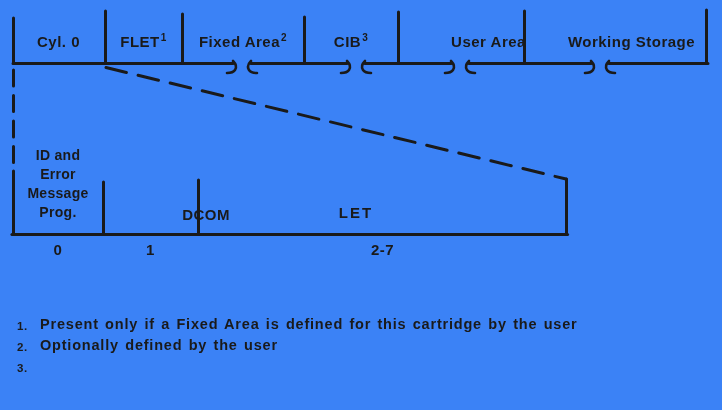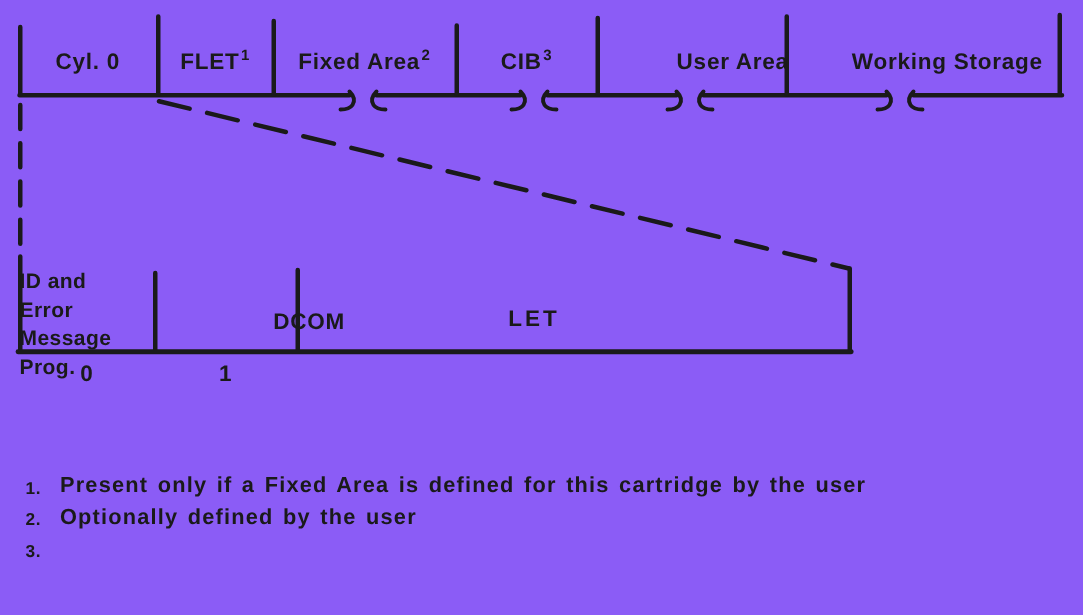--- a/index.html
+++ b/index.html
@@ -23,22 +23,22 @@
   .s0{left:13px;width:92px;}
   .s1{left:105px;width:77px;}
   .s2{left:182px;width:122px;}
   .s3{left:304px;width:94px;}
   .s4{left:398px;width:126px;margin-left:28px;}
   .s5{left:540px;width:184px;}
 
   
   .id-block{
     position:absolute;left:13px;top:146px;width:90px;
-    text-align:left;font-size:14px;line-height:19px;
-    letter-spacing:.3px;white-space:pre-line;margin-top:32px;
+    text-align:center;font-size:14px;line-height:19px;
+    letter-spacing:.3px;white-space:pre-line;
   }
   .dcom-label{position:absolute;left:103px;top:206px;width:95px;text-align:right;font-size:15px;letter-spacing:.5px;margin-left:32px;}
   .let-label{position:absolute;left:198px;top:204px;width:316px;text-align:center;font-size:15px;letter-spacing:2px;}
   .range-label{position:absolute;top:241px;text-align:center;font-size:15px;letter-spacing:.5px;}
   .r0{left:13px;width:90px;}
   .r1{left:103px;width:95px;}
   .r2{left:198px;width:369px;}
 
   
   .fn-num{position:absolute;left:17px;font-size:11.5px;letter-spacing:.5px;}
@@ -46,21 +46,21 @@
     position:absolute;left:40px;font-size:14.5px;line-height:19.5px;
     letter-spacing:.8px;word-spacing:1.5px;white-space:pre-wrap;
   }
   .fn1n{top:320px;} .fn1t{top:315px;}
   .fn2n{top:341px;} .fn2t{top:336px;}
   .fn3n{top:362px;} .fn3t{top:357px;}
 </style>
 </head>
 <body>
 
-<div class="canvas" style="background: #8b5cf6; color: rgb(26, 26, 26);">
+<div class="canvas" style="background: #3b82f6; color: rgb(26, 26, 26);">
 
   <svg class="lines" viewBox="0 0 722 410" fill="none" stroke="currentColor" stroke-linecap="round">
 
     <path stroke-width="3" d="M13 63.5 H233 M251 63.5 H347 M365 63.5 H451 M469 63.5 H591 M609 63.5 H708"></path>
 
     <path stroke-width="3" d="M13.5 18 V63 M105.5 11 V63 M182.5 14 V63 M304.5 17 V63 M398.5 12 V63 M524.5 11 V63 M706.5 10 V63"></path>
 
     <g stroke-width="2.6">
       <path d="M233 61 c3 3 4 6 2 9 c-2 3 -6 3 -8 3"></path>
       <path d="M251 61 c-3 3 -4 6 -2 9 c2 3 6 3 8 3"></path>
@@ -94,20 +94,21 @@
 
   <div class="id-block">ID and
 Error
 Message
 Prog.</div>
   <div class="dcom-label">DCOM</div>
   <div class="let-label">LET</div>
 
   <div class="range-label r0">0</div>
   <div class="range-label r1">1</div>
+  <div class="range-label r2">2-7</div>
 
   <div class="fn-num fn1n">1.</div>
   <div class="fn-text fn1t">Present only if a Fixed Area is defined for this cartridge by the user</div>
 
   <div class="fn-num fn2n">2.</div>
   <div class="fn-text fn2t">Optionally defined by the user</div>
 
   <div class="fn-num fn3n">3.</div>
 
 </div>

